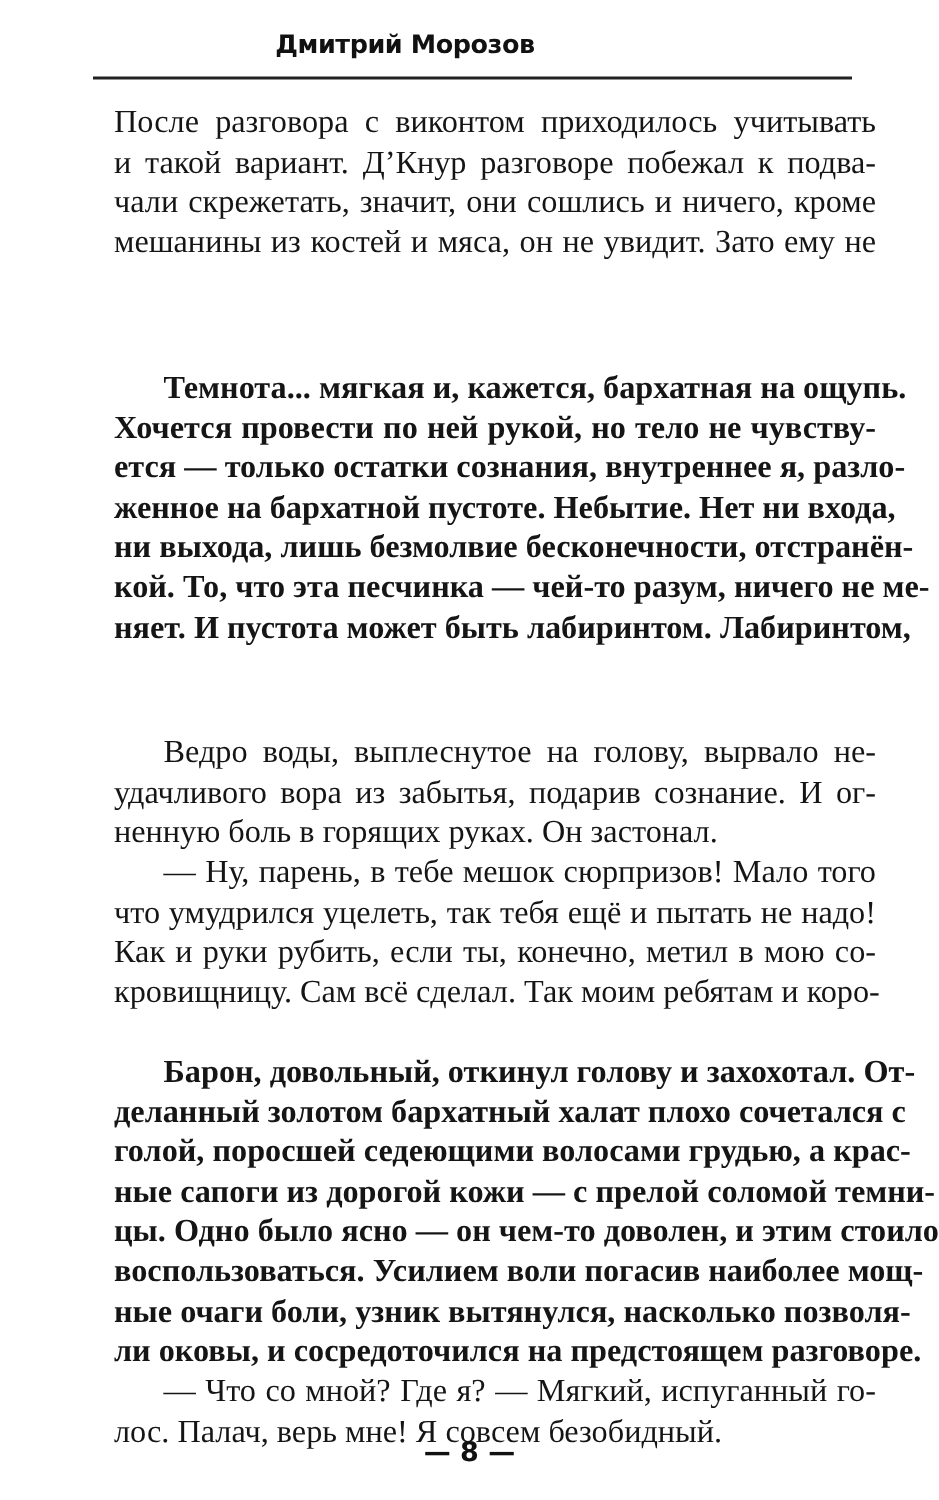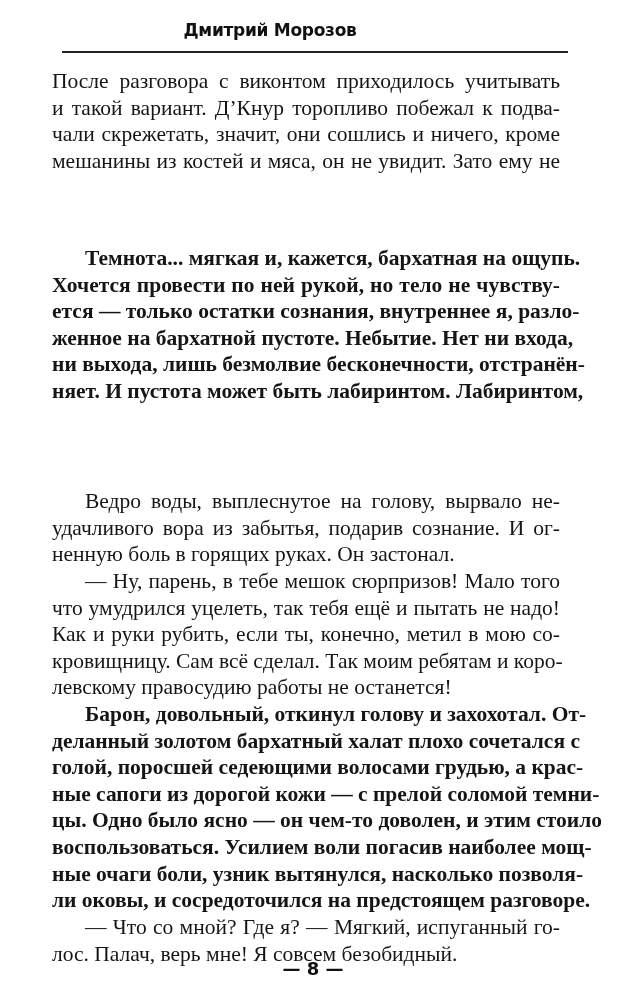--- a/index.html
+++ b/index.html
@@ -6,66 +6,66 @@
   body { width: 626px; height: 1000px; position: relative; overflow: hidden; color: #111; }
   .header-title {
     position: absolute; top: 20px; left: 0; width: 540px; text-align: center;
     font-family: "DejaVu Sans", sans-serif; font-weight: bold; font-size: 17px;
     letter-spacing: -0.3px; color: #111;
   }
   .header-rule {
     position: absolute; top: 51px; left: 62px; width: 506px; height: 2px; background: #222;
   }
   .text-block {
-    position: absolute; left: 52px; width: 508px;
+    position: absolute; left: 76px; width: 508px;
     font-family: "Liberation Serif", serif; font-size: 21.5px; line-height: 26.6px;
     color: #151515;
   }
   .line { display: block; white-space: nowrap; text-align: justify; text-align-last: justify; height: 26.6px; }
   .line.last { text-align-last: left; }
   .line.indent { padding-left: 33px; }
   .page-number {
     position: absolute; top: 958px; left: 0; width: 626px; text-align: center;
     font-family: "DejaVu Sans", sans-serif; font-weight: bold; font-size: 18px; color: #111;
   }
 </style>
 </head>
 <body>
 
 <div class="header-title">Дмитрий Морозов</div>
 <div class="header-rule"></div>
 
 <div class="text-block" style="top:68px;">
   <span class="line">После разговора с виконтом приходилось учитывать</span>
-  <span class="line">и такой вариант. Д’Кнур торопливо побежал к подва-</span>
+  <span class="line">и такой вариант. Д’Кнур разговоре побежал к подва-</span>
   <span class="line">чали скрежетать, значит, они сошлись и ничего, кроме</span>
   <span class="line">мешанины из костей и мяса, он не увидит. Зато ему не</span>
 </div>
 
 <div class="text-block" style="top:245px;font-weight:bold;">
   <span class="line indent">Темнота... мягкая и, кажется, бархатная на ощупь.</span>
   <span class="line">Хочется провести по ней рукой, но тело не чувству-</span>
   <span class="line">ется — только остатки сознания, внутреннее я, разло-</span>
   <span class="line">женное на бархатной пустоте. Небытие. Нет ни входа,</span>
   <span class="line">ни выхода, лишь безмолвие бесконечности, отстранён-</span>
+  <span class="line">кой. То, что эта песчинка — чей-то разум, ничего не ме-</span>
   <span class="line">няет. И пустота может быть лабиринтом. Лабиринтом,</span>
 </div>
 
 <div class="text-block" style="top:488px;">
   <span class="line indent">Ведро воды, выплеснутое на голову, вырвало не-</span>
   <span class="line">удачливого вора из забытья, подарив сознание. И ог-</span>
   <span class="line last">ненную боль в горящих руках. Он застонал.</span>
 </div>
 
 <div class="text-block" style="top:568px;">
   <span class="line indent">— Ну, парень, в тебе мешок сюрпризов! Мало того</span>
   <span class="line">что умудрился уцелеть, так тебя ещё и пытать не надо!</span>
   <span class="line">Как и руки рубить, если ты, конечно, метил в мою со-</span>
   <span class="line">кровищницу. Сам всё сделал. Так моим ребятам и коро-</span>
-  <span class="line last">левскому правосудию работы не останется!</span>
 </div>
 
 <div class="text-block" style="top:701px;font-weight:bold;">
   <span class="line indent">Барон, довольный, откинул голову и захохотал. От-</span>
   <span class="line">деланный золотом бархатный халат плохо сочетался с</span>
   <span class="line">голой, поросшей седеющими волосами грудью, а крас-</span>
   <span class="line">ные сапоги из дорогой кожи — с прелой соломой темни-</span>
   <span class="line">цы. Одно было ясно — он чем-то доволен, и этим стоило</span>
   <span class="line">воспользоваться. Усилием воли погасив наиболее мощ-</span>
   <span class="line">ные очаги боли, узник вытянулся, насколько позволя-</span>

